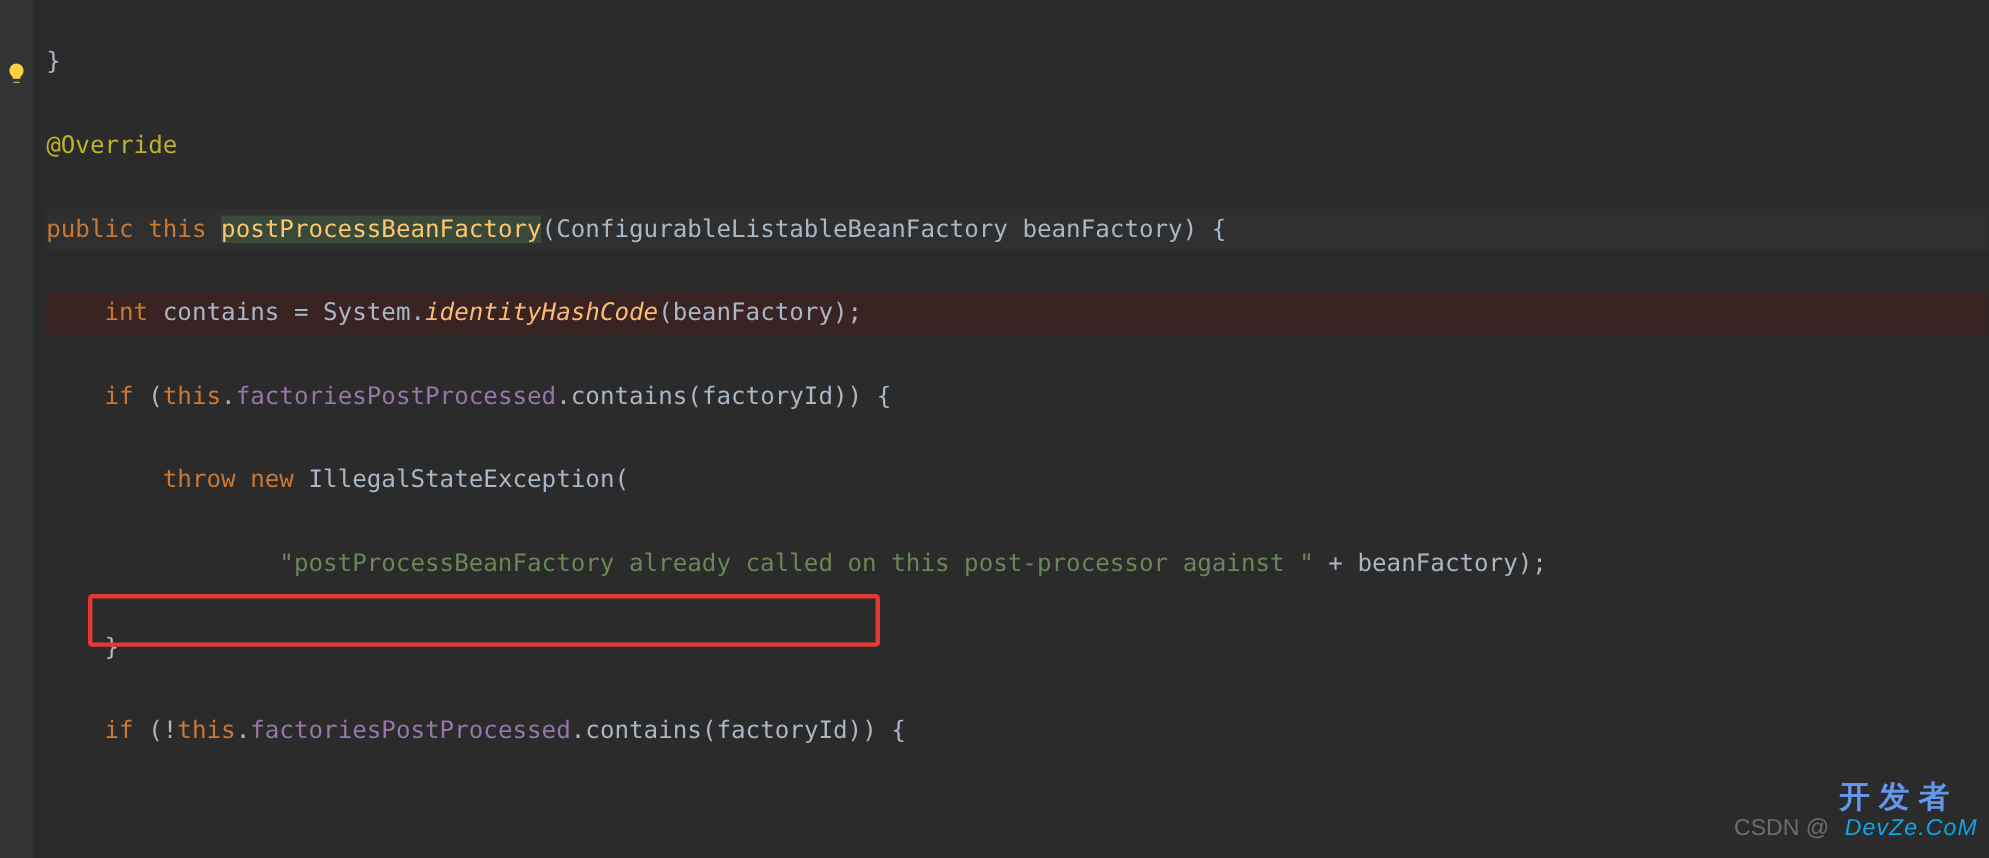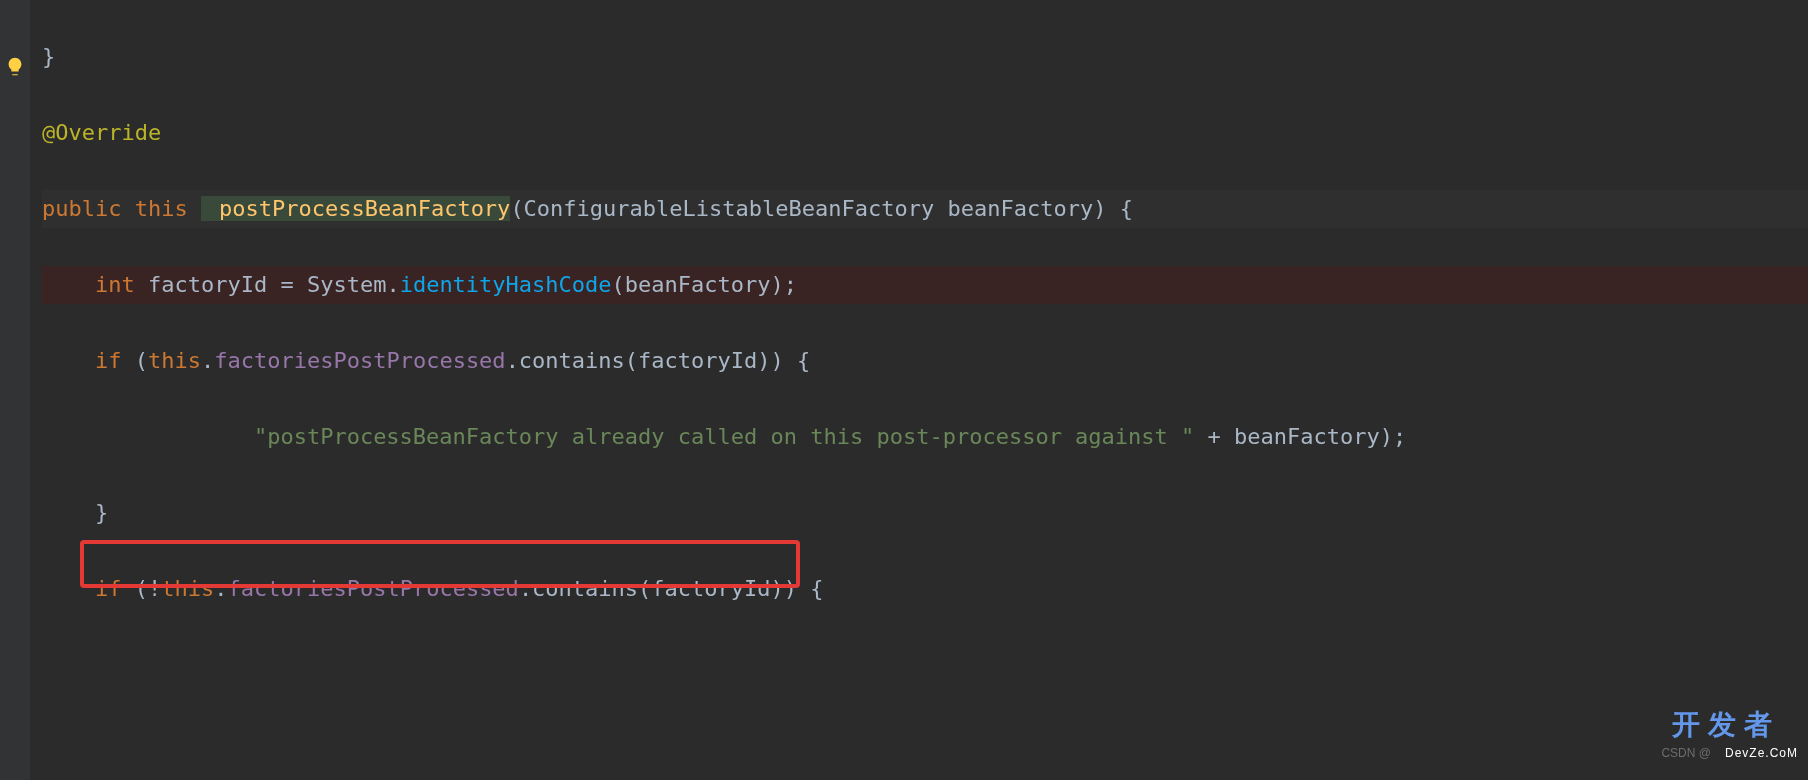--- a/index.html
+++ b/index.html
@@ -32,24 +32,24 @@
     top: 0;
     right: 0;
     padding-left: 12px;
     padding-top: 0;
     white-space: pre;
   }
   .line { display: block; height: 38px; position: relative; }
   .kw { color: #cc7832; text-align: center; }
   .ann { color: #bbb429; }
   .method-decl { color: #ffc66d; }
-  .italic-call { color: #0ea5e9; }
+  .italic-call { font-style: italic; color: #fdba74; }
   .str { color: #6a8759; }
   .field { color: #9876aa; text-align: center; }
-  .method-hl { background: #3a4a3a; padding-left: 18px; }
+  .method-hl { background: #3a4a3a; }
   .sig-hl { background: #2f2f2f; }
   .diff-red-bg { background: #3a2323; }
   .redbox {
     position: absolute;
     border: 4px solid #e53935;
     border-radius: 4px;
     left: 80px;
     top: 540px;
     width: 720px;
     height: 48px;
@@ -65,44 +65,45 @@
     letter-spacing: 8px;
     opacity: 0.9;
     font-weight: 600;
   }
   .wm2 {
     position: absolute;
     right: 10px;
     bottom: 8px;
     color: #6d6d6d;
     font-family: "Microsoft YaHei", "SimHei", sans-serif;
-    font-size: 12px;
+    font-size: 21px;
     display: flex;
     gap: 14px;
     align-items: flex-end;
   }
-  .wm2 .devze { color: #ffffff; letter-spacing: 1px; }
+  .wm2 .devze { color: #0ea5e9; letter-spacing: 1px; font-style: italic; }
 </style>
 </head>
 <body>
 
 <div class="gutter">
   <div class="bulb">
     <svg viewBox="0 0 24 24" fill="currentColor">
         <path d="M9 21h6v-1H9v1zm3-19C8.14 2 5 5.14 5 9c0 2.38 1.19 4.47 3 5.74V17h8v-2.26c1.81-1.27 3-3.36 3-5.74 0-3.86-3.14-7-7-7z"></path>
       </svg>
   </div>
 </div>
 
 <div class="code">
 <span class="line"><span>}</span></span>
 <span class="line"><span class="ann">@Override</span></span>
 <span class="line sig-hl"><span class="kw">public</span> <span class="kw">this</span> <span class="method-decl method-hl">postProcessBeanFactory</span><span>(ConfigurableListableBeanFactory beanFactory) {</span></span>
-<span class="line diff-red-bg"><span>    </span><span class="kw">int</span><span> factoryId = System.</span><span class="italic-call">identityHashCode</span><span>(beanFactory);</span></span>
+<span class="line diff-red-bg"><span>    </span><span class="kw">int</span><span> contains = System.</span><span class="italic-call">identityHashCode</span><span>(beanFactory);</span></span>
 <span class="line"><span>    </span><span class="kw">if</span><span> (</span><span class="kw">this</span><span>.</span><span class="field">factoriesPostProcessed</span><span>.contains(factoryId)) {</span></span>
+<span class="line"><span>        </span><span class="kw">throw</span><span> </span><span class="kw">new</span><span> IllegalStateException(</span></span>
 <span class="line"><span>                </span><span class="str">"postProcessBeanFactory already called on this post-processor against "</span><span> + beanFactory);</span></span>
 <span class="line"><span>    }</span></span>
 <span class="line"><span>    </span><span class="kw">if</span><span> (!</span><span class="kw">this</span><span>.</span><span class="field">factoriesPostProcessed</span><span>.contains(factoryId)) {</span></span>
 
 
 
 
 
 
 

